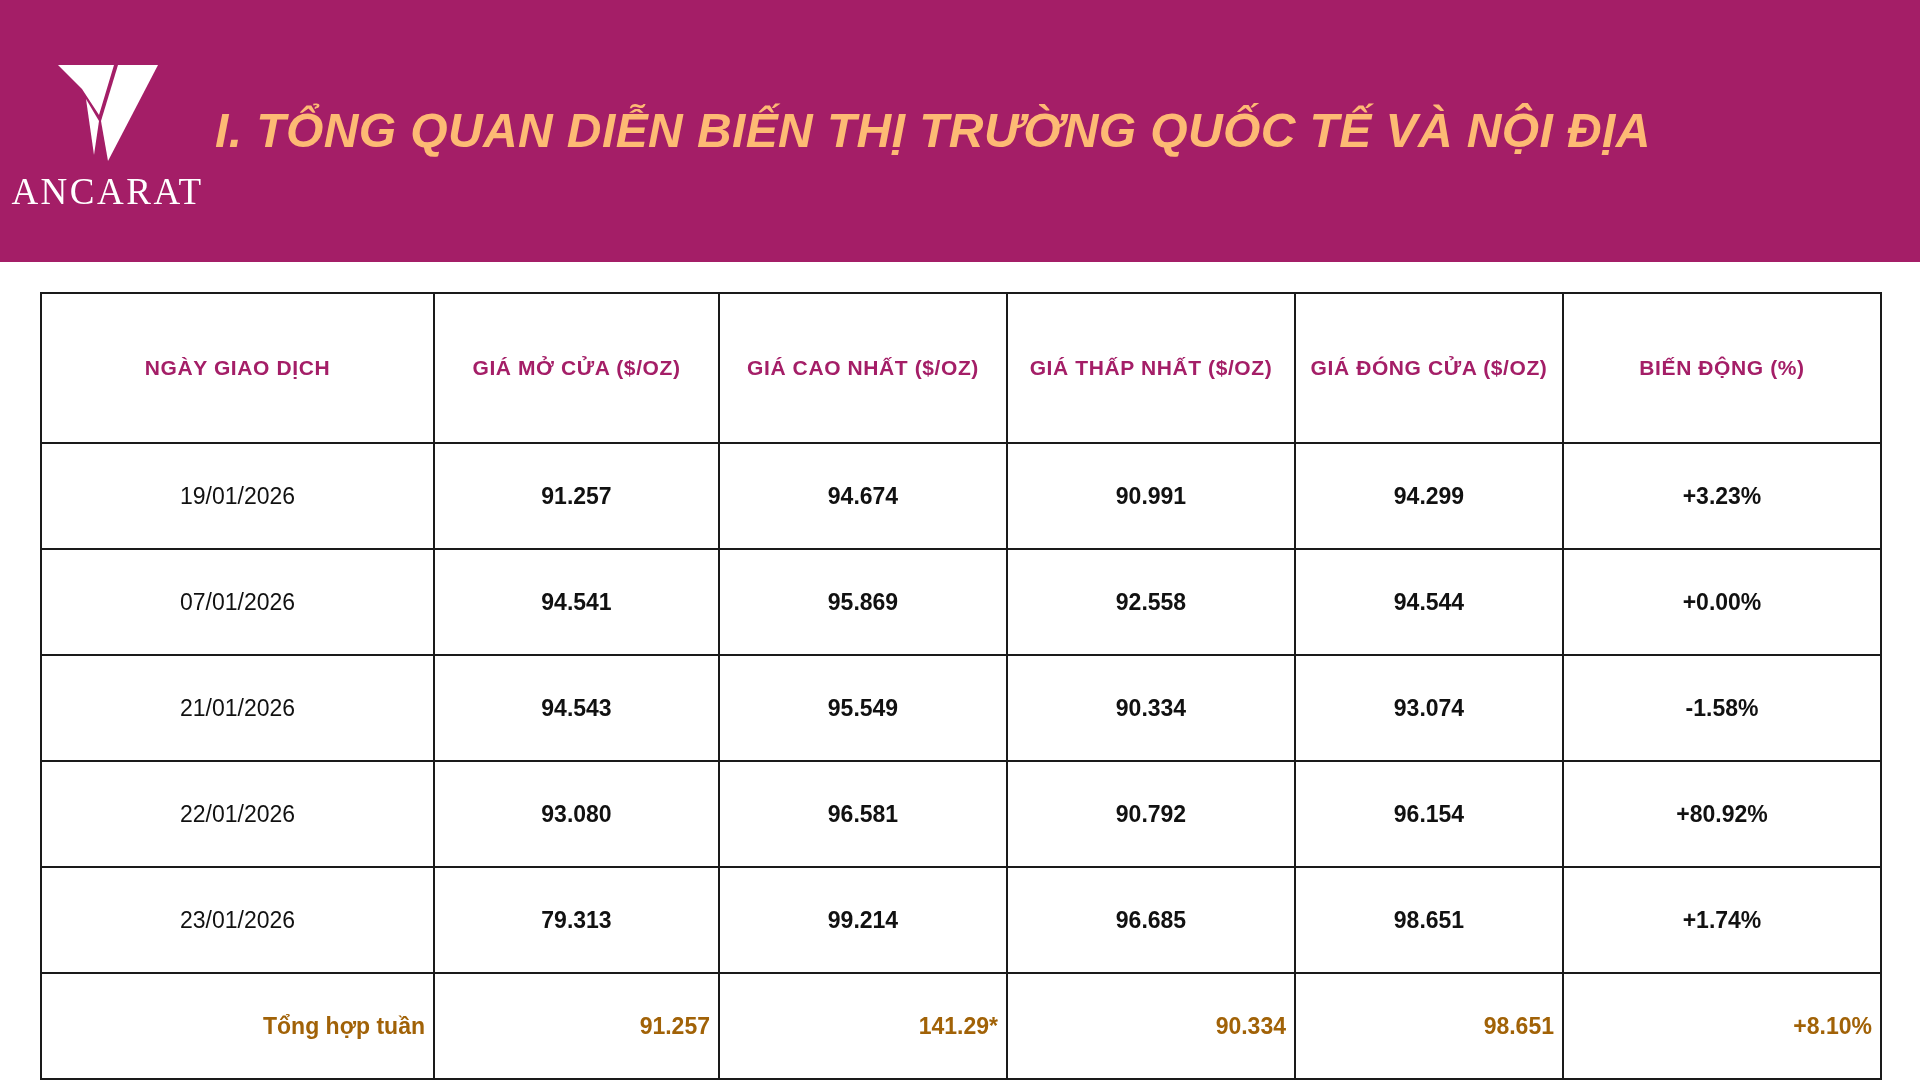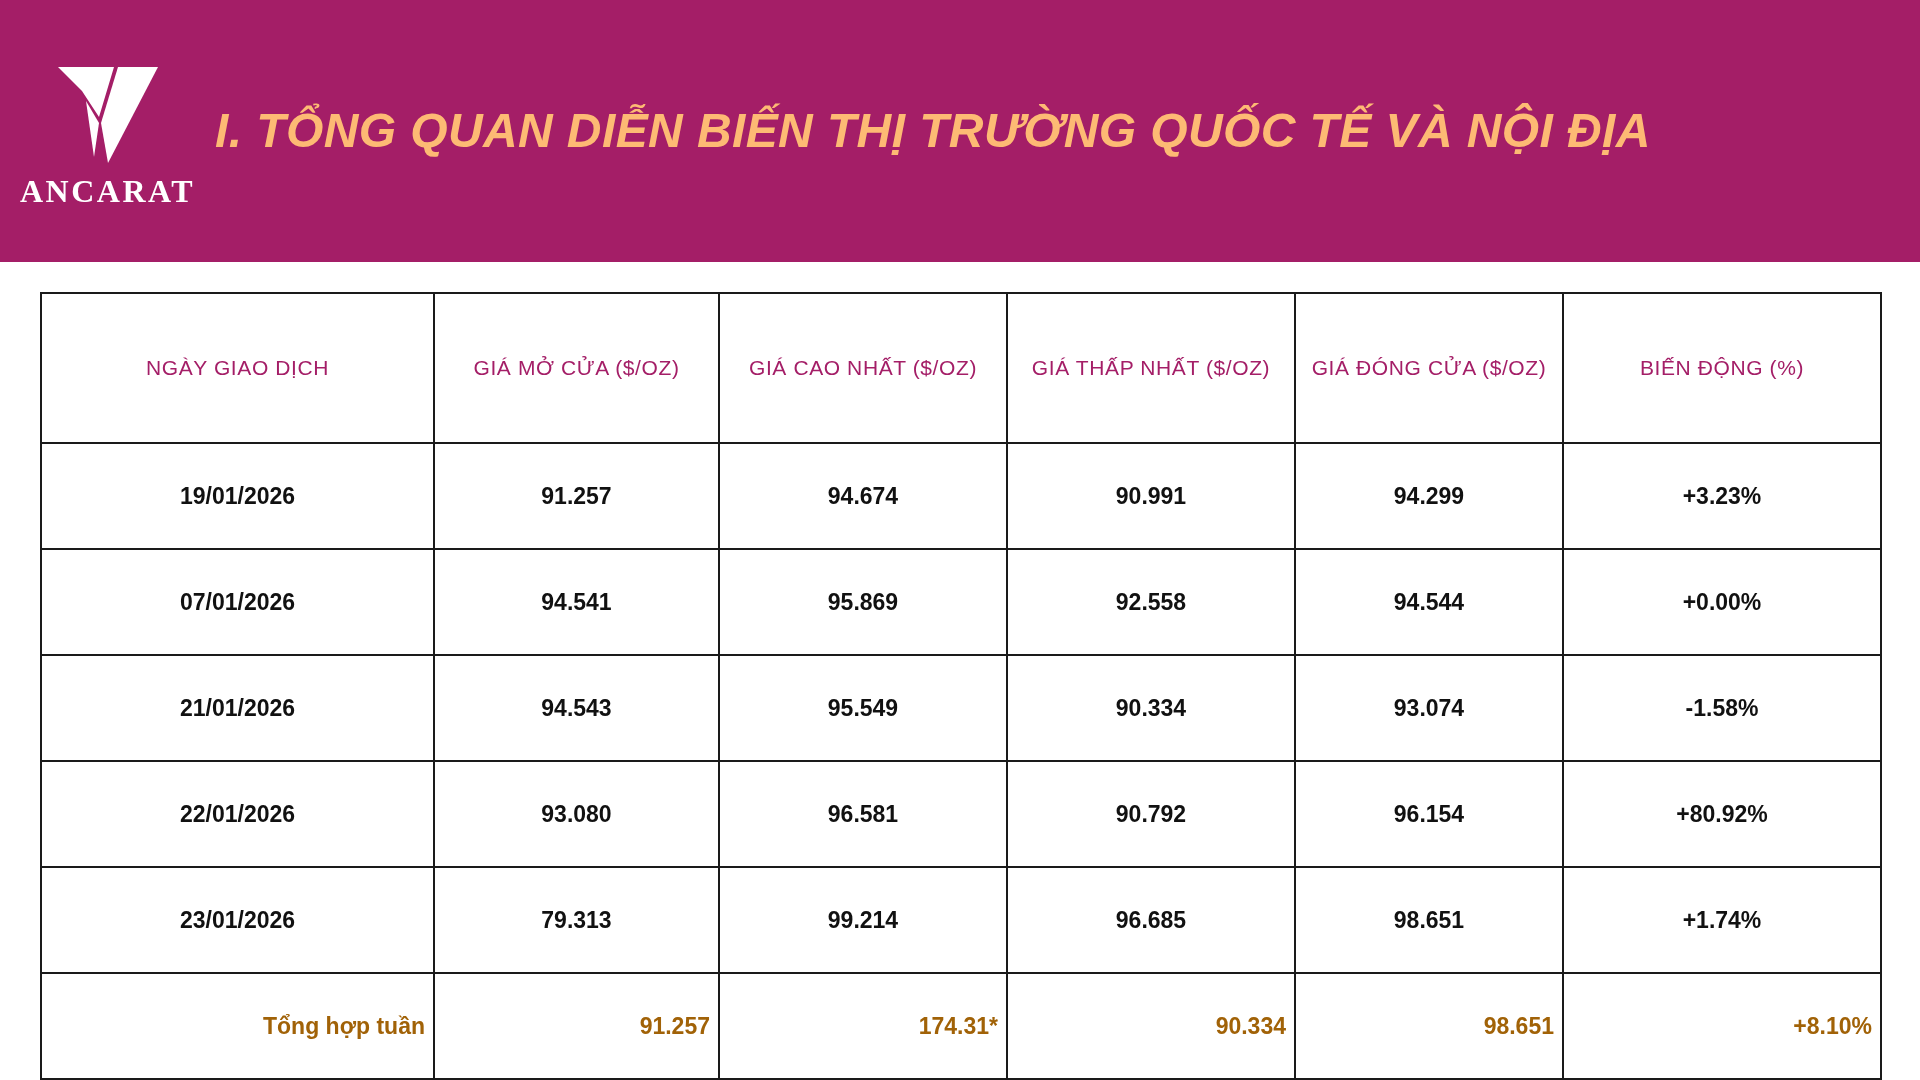--- a/index.html
+++ b/index.html
@@ -44,23 +44,23 @@
   .logo-mark {
     width: 112px;
     height: 108px;
     position: relative;
     margin-bottom: 6px;
   }
 
   .logo-wordmark {
     color: #ffffff;
     font-family: "Liberation Serif", serif;
-    font-size: 32px;
+    font-size: 37px;
     letter-spacing: 2.5px;
-    font-weight: 700;
+    font-weight: 400;
     line-height: 1;
   }
 
   .header-title {
     color: #fdba74;
     font-size: 48px;
     font-weight: 700;
     line-height: 1.28;
     letter-spacing: 0.4px;
     padding-right: 60px;
@@ -84,38 +84,38 @@
   table.market th,
   table.market td {
     border: 2px solid #1a1a1a;
     text-align: center;
     vertical-align: middle;
   }
 
   table.market thead th {
     color: #A41E67;
     font-size: 21px;
-    font-weight: 400;
+    font-weight: 700;
     letter-spacing: 0.6px;
     height: 136px;
     padding: 6px 10px;
     line-height: 1.3;
     text-transform: uppercase;
   }
 
   table.market tbody td {
     color: #111111;
     font-size: 23px;
     font-weight: 700;
     height: 96px;
     padding: 4px 8px;
   }
 
   table.market tbody td.date-cell {
-    font-weight: 700;
+    font-weight: 400;
   }
 
   table.market tbody tr.summary-row td {
     color: #a16207;
     font-weight: 700;
     font-size: 23px;
     text-align: right;
   }
 
   
@@ -202,21 +202,21 @@
           <td class="date-cell">23/01/2026</td>
           <td>79.313</td>
           <td>99.214</td>
           <td>96.685</td>
           <td>98.651</td>
           <td>+1.74%</td>
         </tr>
         <tr class="summary-row">
           <td>Tổng hợp tuần</td>
           <td>91.257</td>
-          <td>174.31*</td>
+          <td>141.29*</td>
           <td>90.334</td>
           <td>98.651</td>
           <td>+8.10%</td>
         </tr>
       </tbody>
     </table>
   </div>
 
 </div>
 

